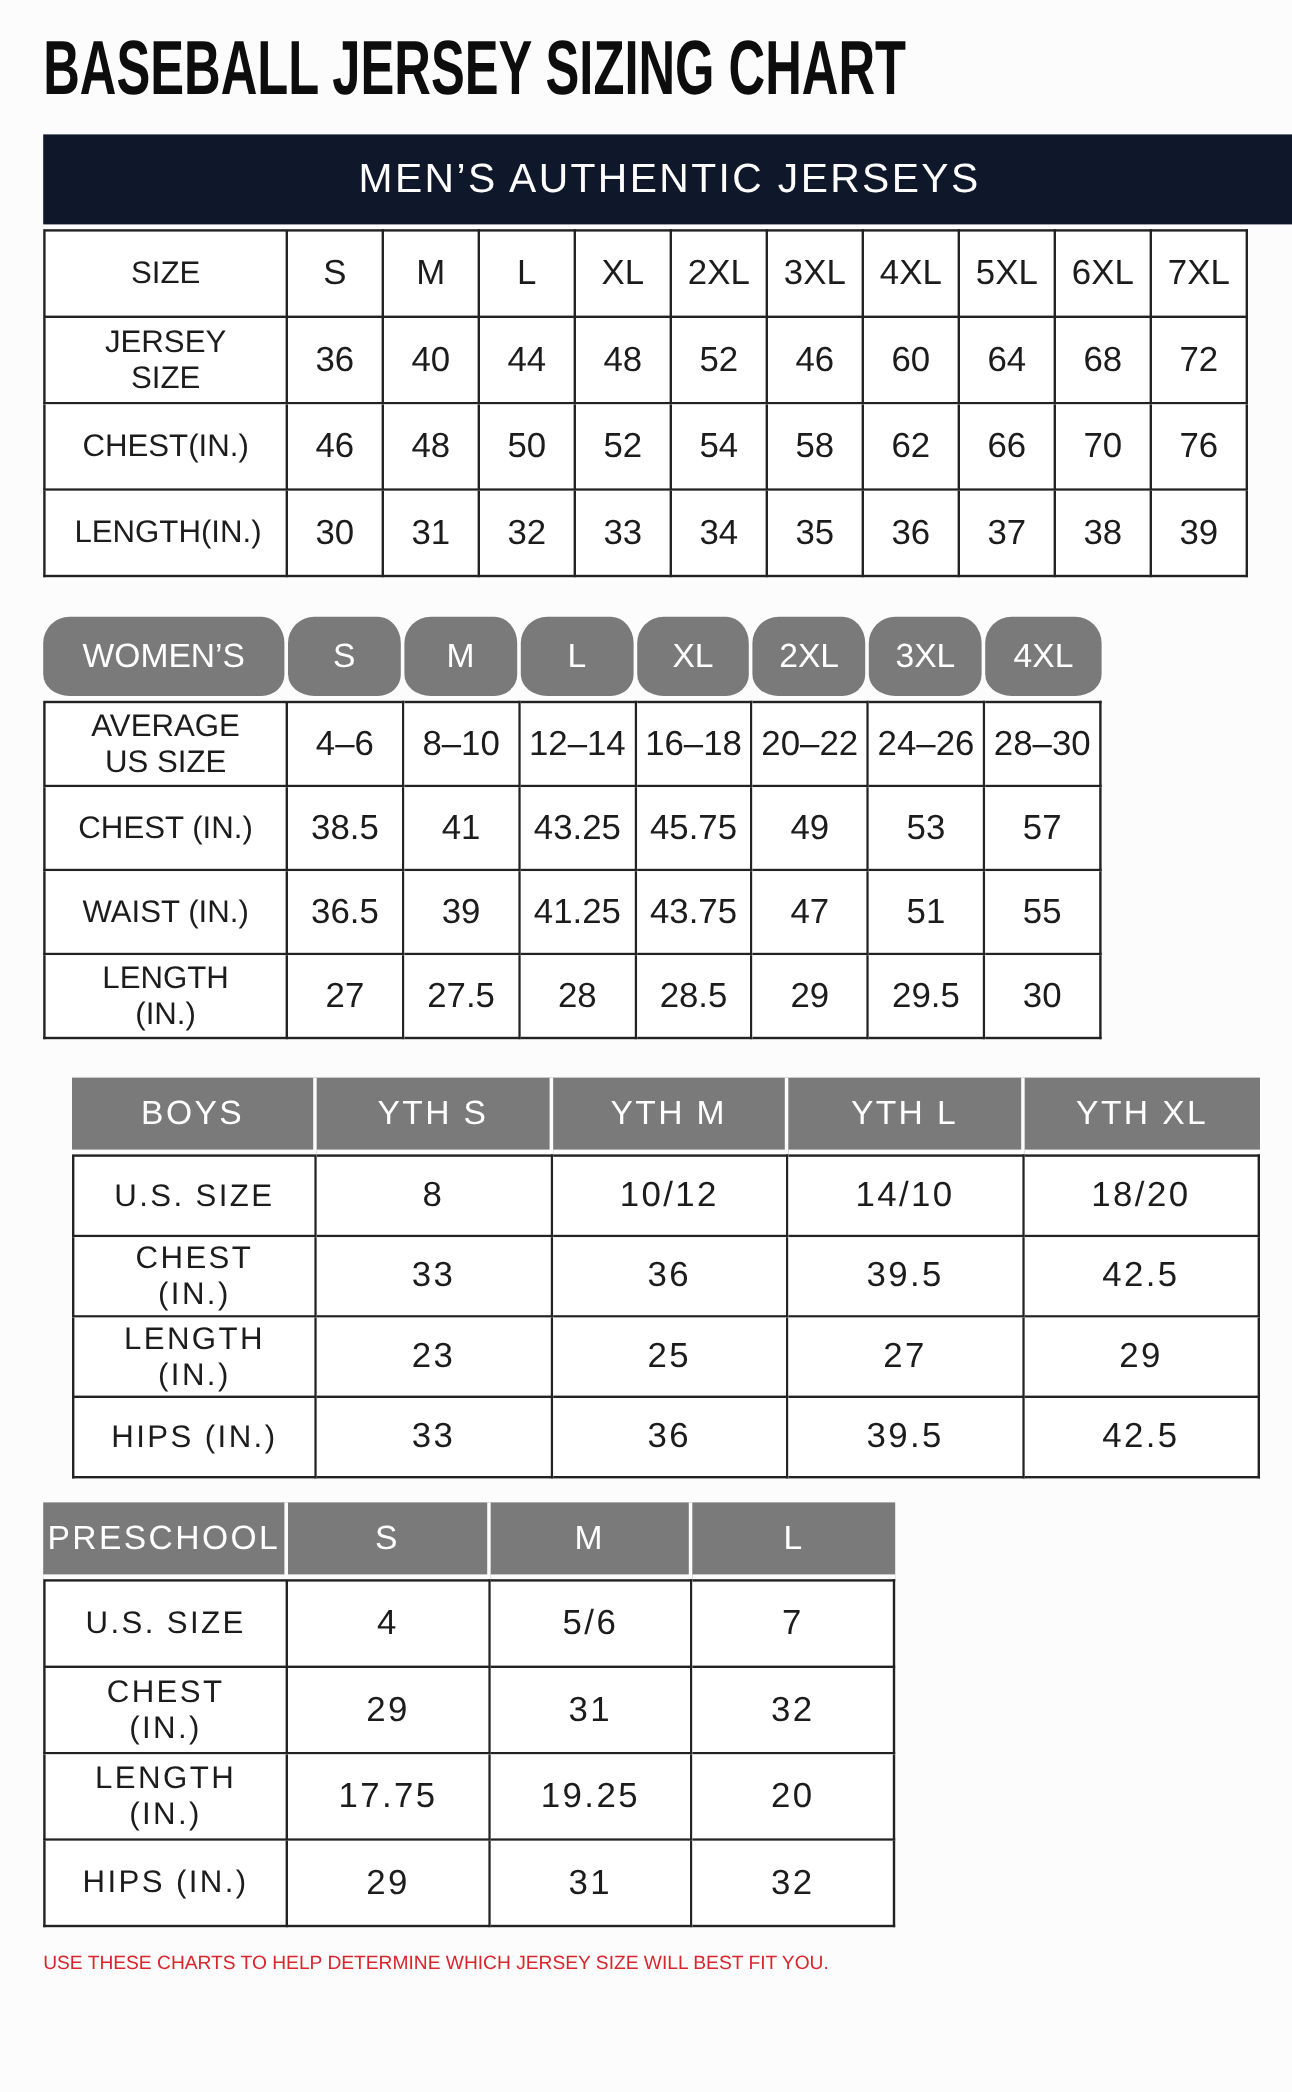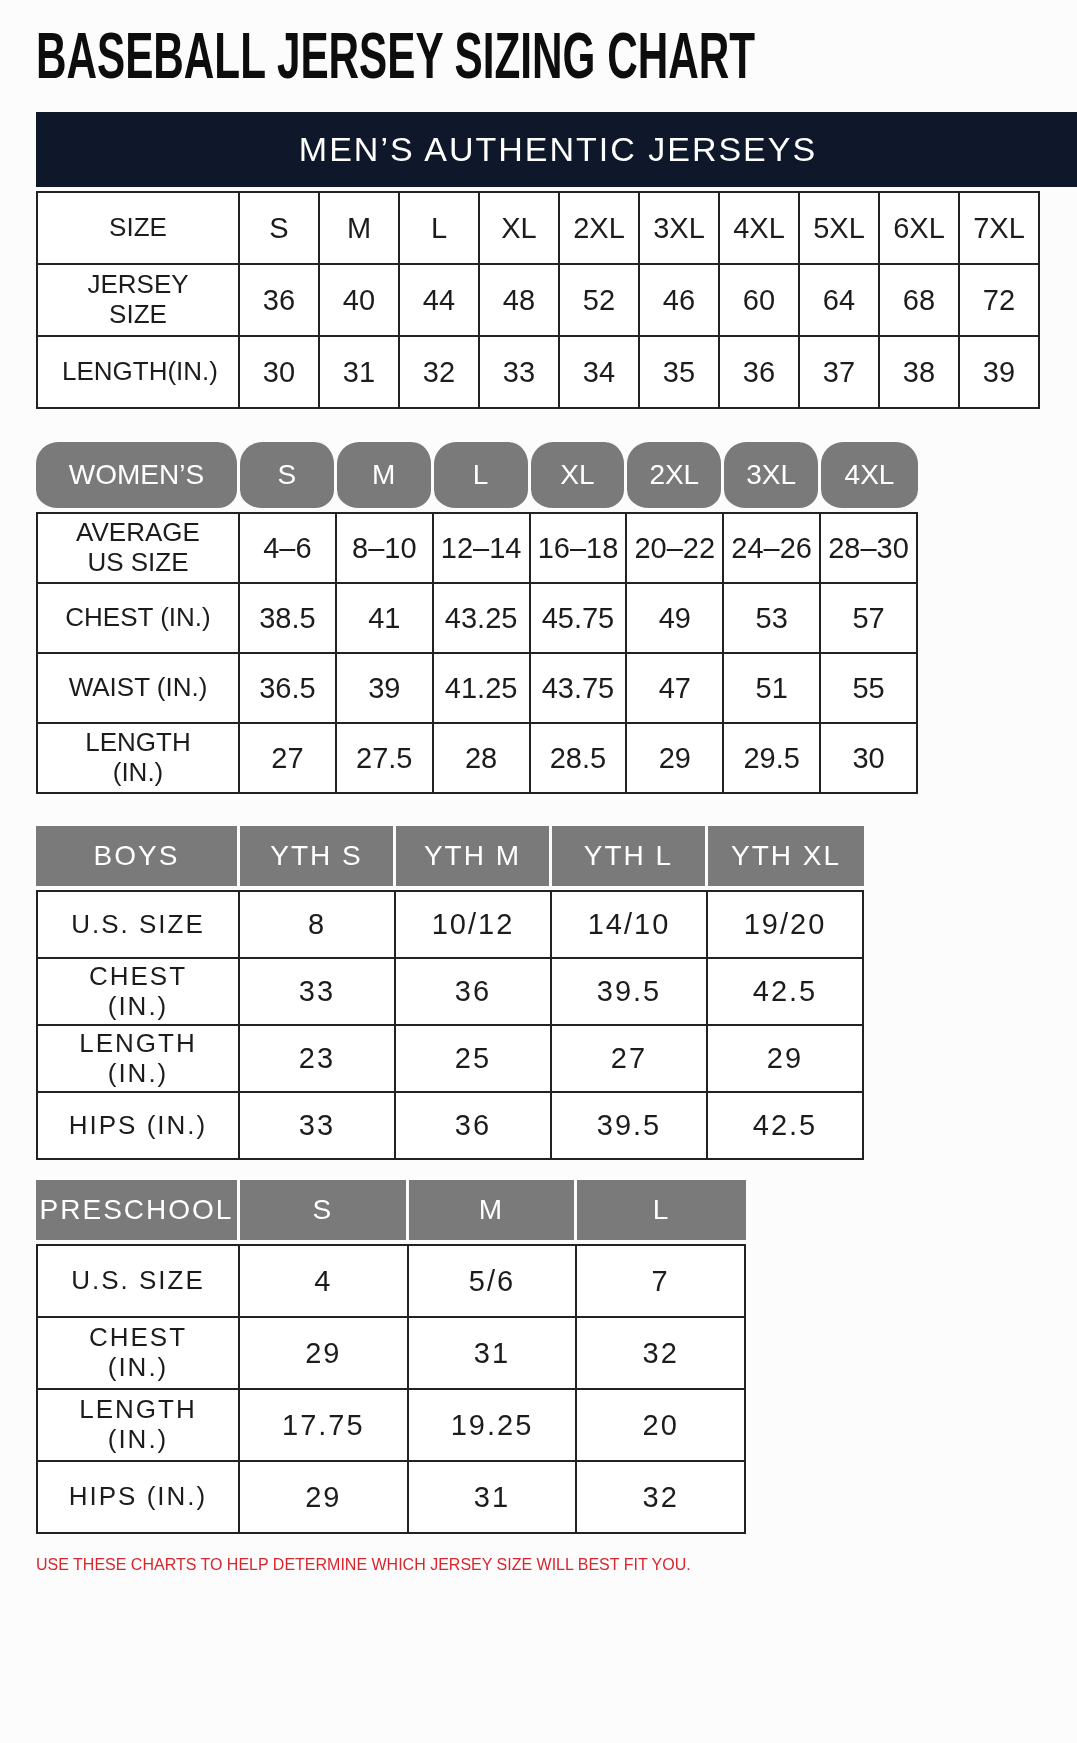--- a/index.html
+++ b/index.html
@@ -43,21 +43,21 @@
 
   .mens{width:1004px;margin-top:4px;}
   .mens td{height:70px;}
   .c-lbl{width:204px;}
   .mens .c-val{width:80px;}
 
   .wmn{width:882px;margin-top:33px;}
   .wmn th{height:66px;border-radius:22px;}
   .wmn td{height:68px;}
 
-  .boys{width:828px;margin-top:32px;}
+  .boys{width:990px;margin-top:32px;margin-left:24px;}
   .boys th{height:60px;letter-spacing:2px;}
   .boys td{height:65px;letter-spacing:2px;}
 
   .pre{width:710px;margin-top:20px;}
   .pre th{height:60px;letter-spacing:2px;}
   .pre td{height:70px;letter-spacing:2px;}
 </style>
 </head>
 <body>
 
@@ -103,20 +103,33 @@
         <td>44</td>
         <td>48</td>
         <td>52</td>
         <td>46</td>
         <td>60</td>
         <td>64</td>
         <td>68</td>
         <td>72</td>
       </tr>
       <tr>
+        <td class="lbl">CHEST(IN.)</td>
+        <td>46</td>
+        <td>48</td>
+        <td>50</td>
+        <td>52</td>
+        <td>54</td>
+        <td>58</td>
+        <td>62</td>
+        <td>66</td>
+        <td>70</td>
+        <td>76</td>
+      </tr>
+      <tr>
         <td class="lbl">LENGTH(IN.)</td>
         <td>30</td>
         <td>31</td>
         <td>32</td>
         <td>33</td>
         <td>34</td>
         <td>35</td>
         <td>36</td>
         <td>37</td>
         <td>38</td>
@@ -208,21 +221,21 @@
         <th>YTH L</th>
         <th>YTH XL</th>
       </tr>
     </thead>
     <tbody>
       <tr>
         <td class="lbl">U.S. SIZE</td>
         <td>8</td>
         <td>10/12</td>
         <td>14/10</td>
-        <td>19/20</td>
+        <td>18/20</td>
       </tr>
       <tr>
         <td class="lbl">CHEST (IN.)</td>
         <td>33</td>
         <td>36</td>
         <td>39.5</td>
         <td>42.5</td>
       </tr>
       <tr>
         <td class="lbl">LENGTH (IN.)</td>

